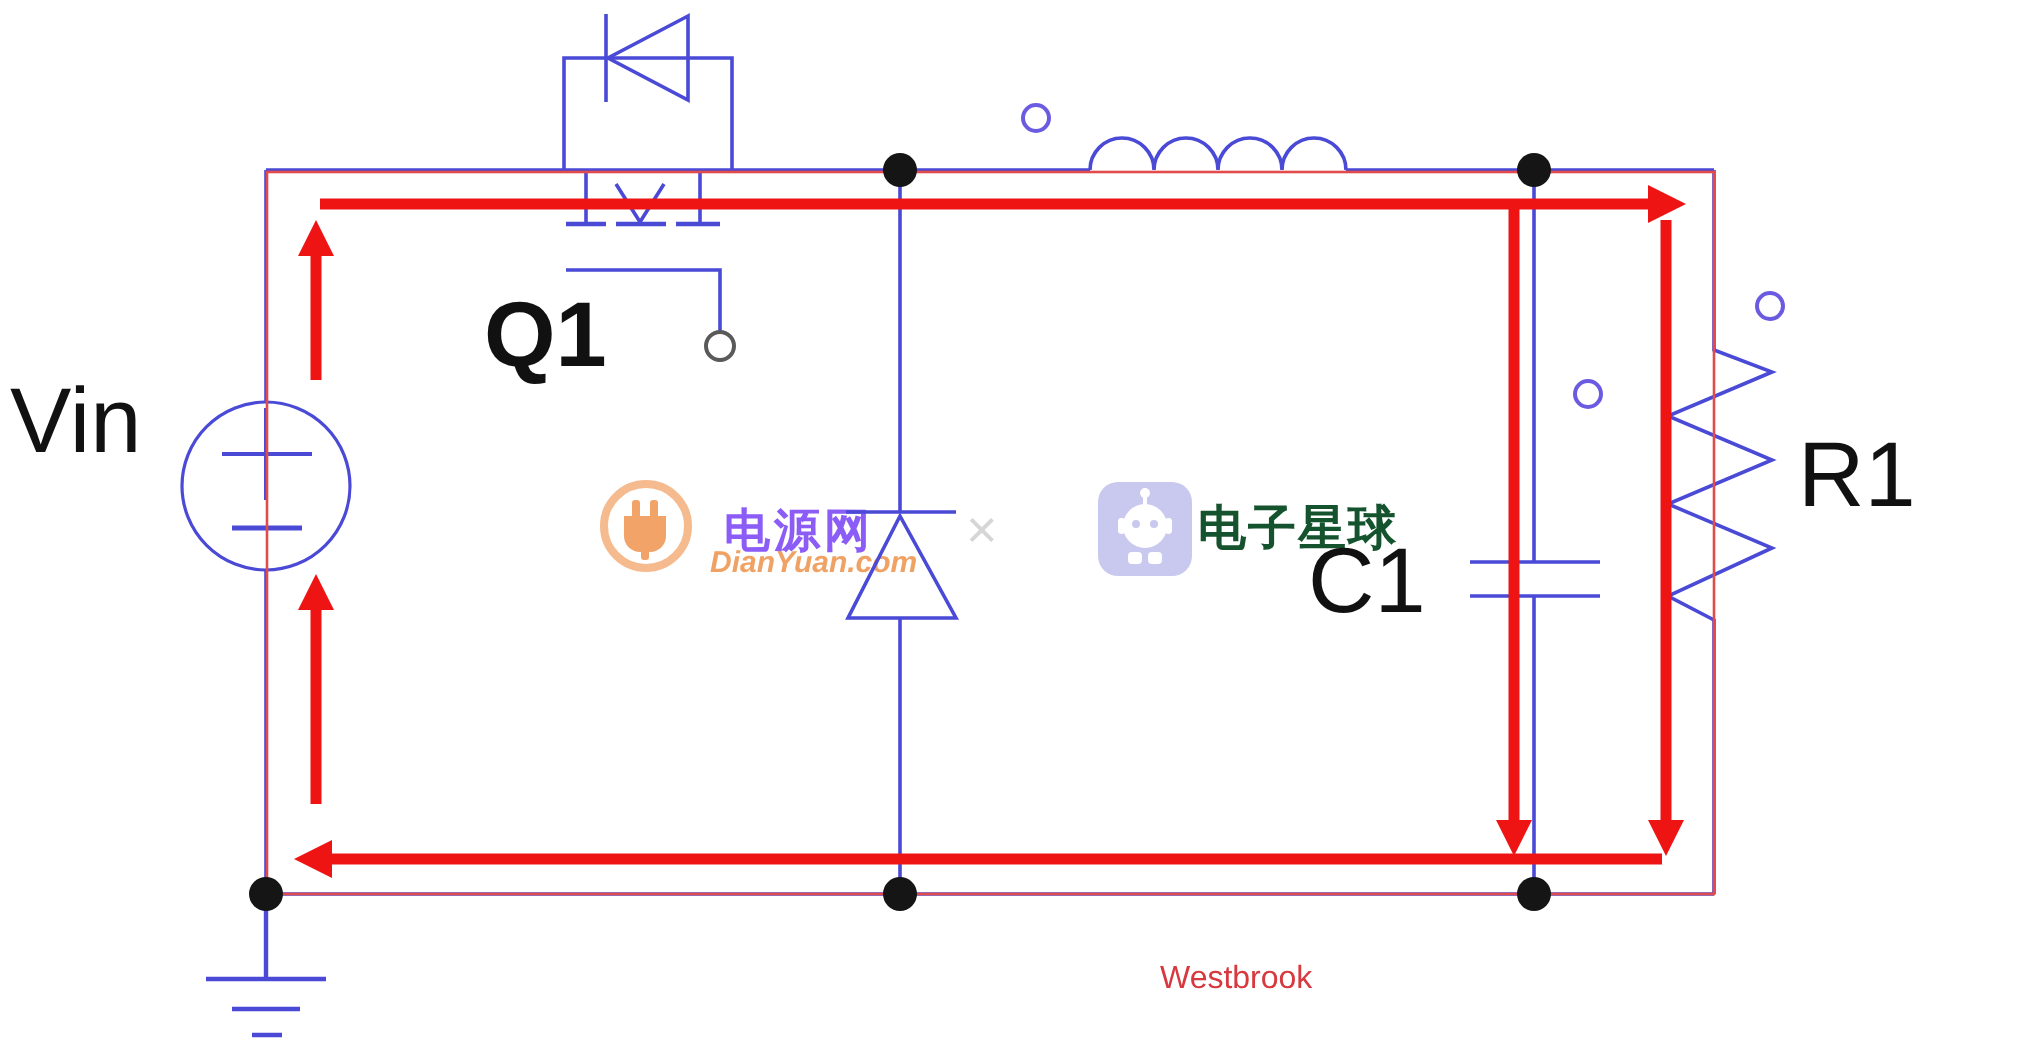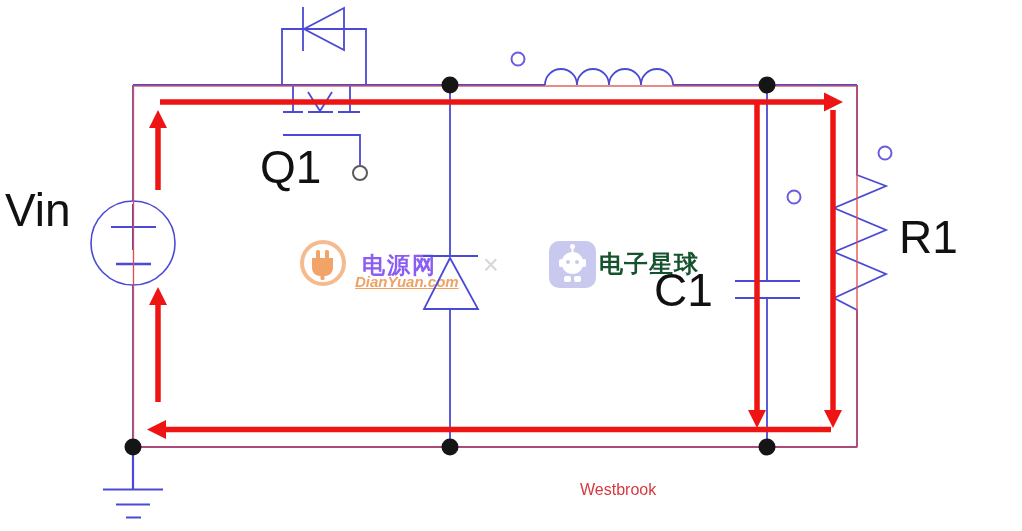--- a/index.html
+++ b/index.html
@@ -19,21 +19,21 @@
   }
   .sig{
     position:absolute;z-index:3;
     left:580px;top:482px;
     color:#d6393f;font-size:16px;line-height:1;
   }
   
   .wm{position:absolute;z-index:1;white-space:nowrap;}
   .wm-dy-logo{left:298px;top:238px;width:50px;height:50px;}
   .wm-dy-cn{left:362px;top:250px;font-size:23px;font-weight:bold;color:#8b5cf6;letter-spacing:2px;}
-  .wm-dy-en{left:355px;top:273px;font-size:15px;font-weight:bold;font-style:italic;color:#f0a264;text-decoration:underline;}
+  .wm-dy-en{left:355px;top:273px;font-size:15px;font-weight:bold;font-style:italic;color:#f0a264;}
   .wm-x{left:483px;top:250px;font-size:27px;color:#d6d6d6;}
   .wm-robot{left:549px;top:241px;width:47px;height:47px;background:#c9c9ef;border-radius:10px;}
   .wm-planet{left:599px;top:248px;font-size:24px;font-weight:bold;color:#14532d;letter-spacing:1px;}
 </style>
 </head>
 <body>
 
 <div class="stage">
 
   <svg class="wm wm-dy-logo" viewBox="0 0 50 50">
@@ -127,19 +127,19 @@
 
     <g fill="#ffffff" stroke="#6b5be0" stroke-width="2">
       <circle cx="518" cy="59" r="6.5"></circle>
       <circle cx="885" cy="153" r="6.5"></circle>
       <circle cx="794" cy="197" r="6.5"></circle>
       <circle cx="360" cy="173" r="7" stroke="#5a5a5a"></circle>
     </g>
   </svg>
 
   <div class="lbl" style="left:5px;top:187px;text-align:center;">Vin</div>
-  <div class="lbl" style="left:260px;top:144px;">Q1</div>
+  <div class="lbl" style="left:242px;top:144px;font-weight:bold;">Q1</div>
   <div class="lbl" style="left:654px;top:267px;">C1</div>
   <div class="lbl" style="left:899px;top:214px;">R1</div>
 
   <div class="sig">Westbrook</div>
 
 </div>
 
 </body></html>

